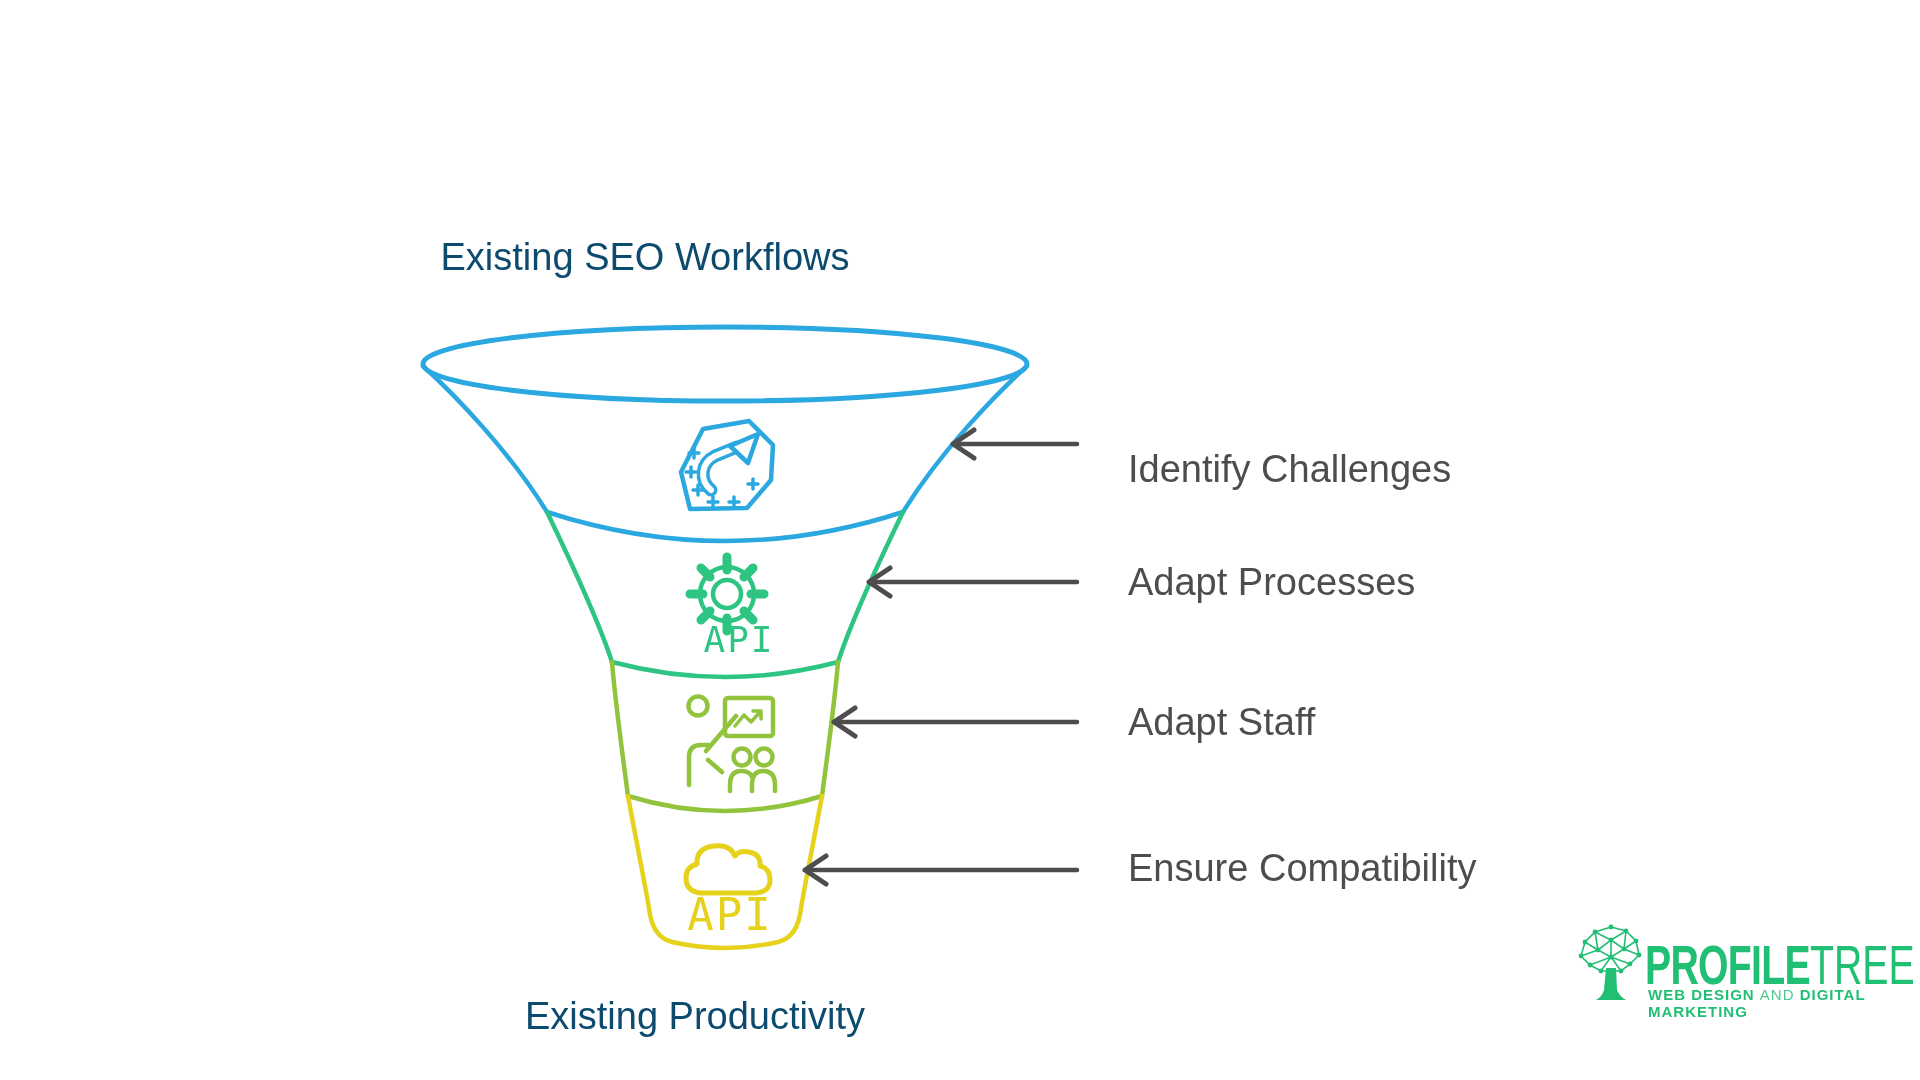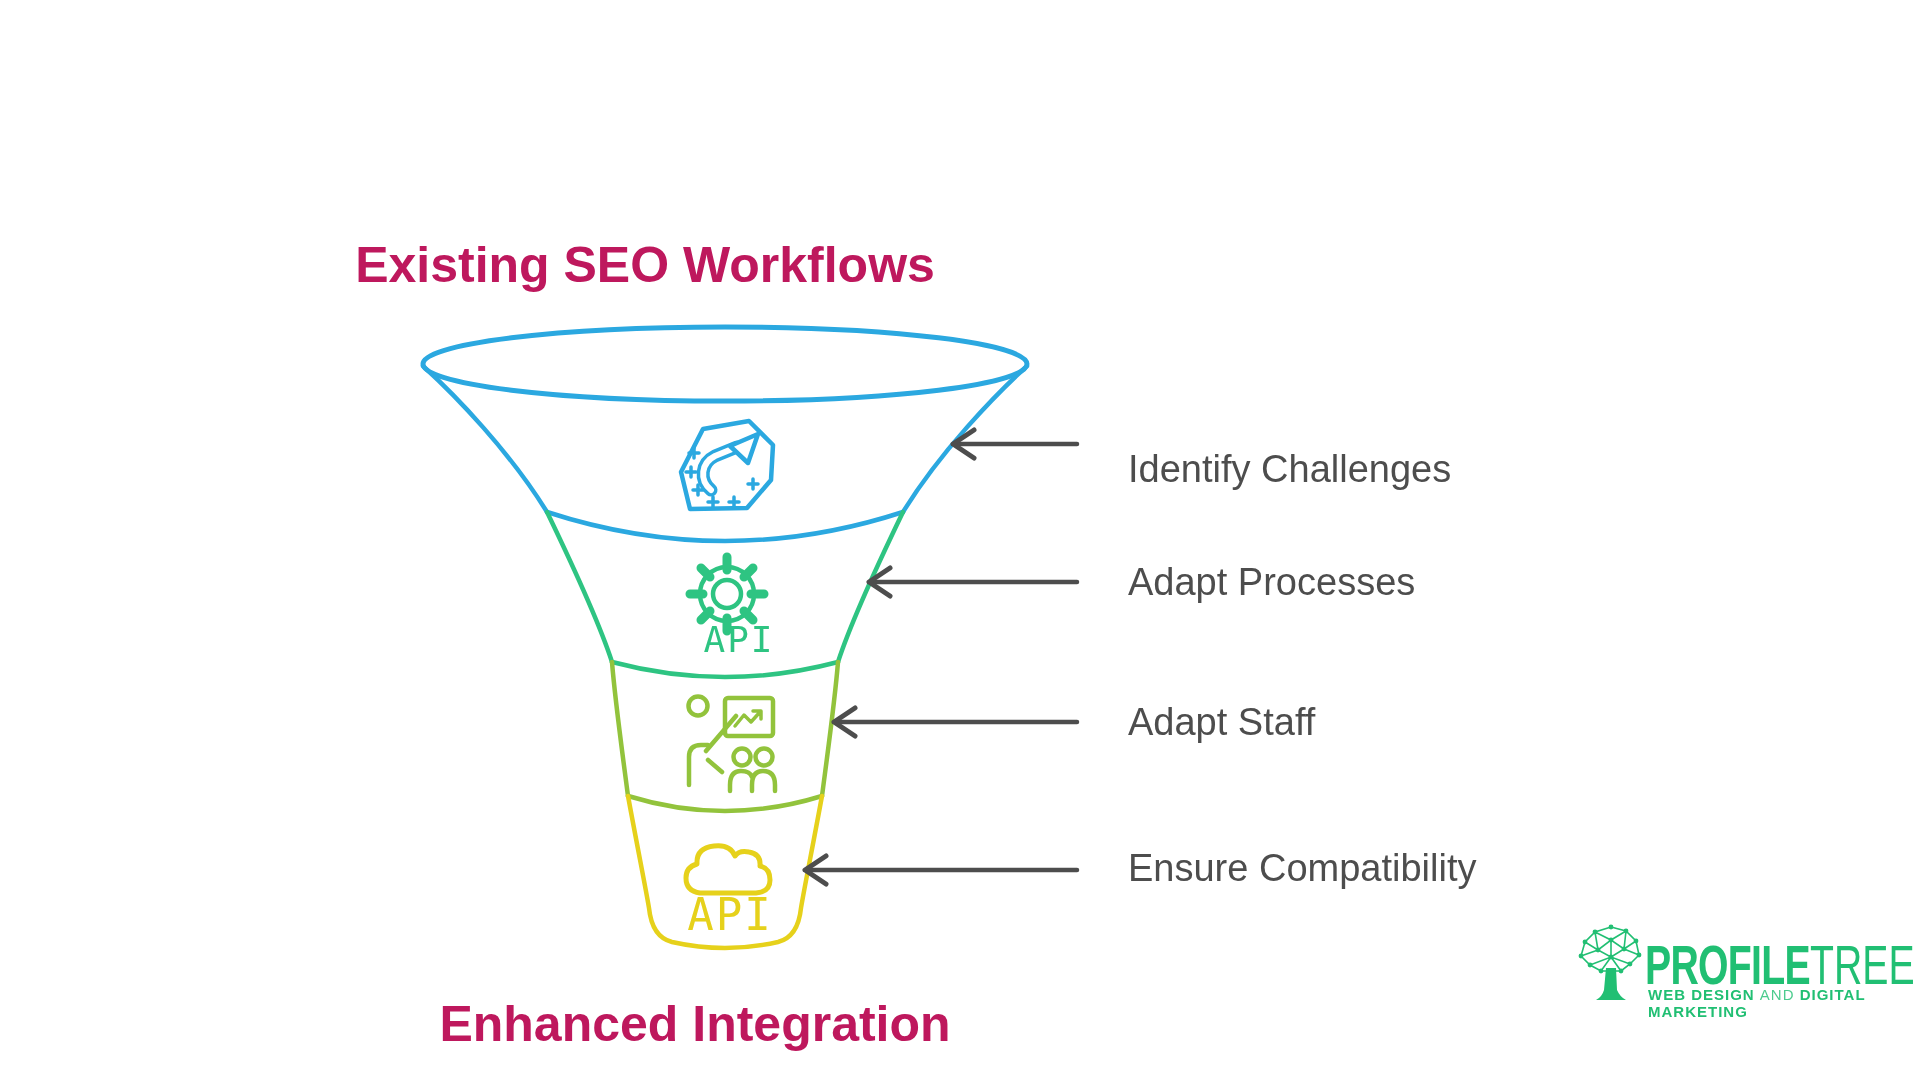--- a/index.html
+++ b/index.html
@@ -1,20 +1,20 @@
 <!DOCTYPE html>
 <html><head>
 <meta charset="utf-8">
 <style>
   html,body{margin:0;padding:0;background:#ffffff;}
   #canvas{position:relative;width:1920px;height:1080px;background:#ffffff;overflow:hidden;
           font-family:"Liberation Sans", sans-serif;}
   .t{position:absolute;white-space:nowrap;color:#4D4D4D;}
   .title{font-size:44px;font-weight:bold;color:#4A4A4A;letter-spacing:.5px;}
-  .big-label{font-size:50px;color:#be185d;transform:translateX(-50%);font-weight:bold;}
+  .big-label{font-size:38px;color:#0c4a6e;transform:translateX(-50%);}
   .stage-label{font-size:38px;color:#4D4D4D;line-height:46px;}
   svg{position:absolute;left:0;top:0;}
   .api-text{font-family:"DejaVu Sans Mono", monospace;letter-spacing:2px;text-anchor:middle;}
   .brand{position:absolute;color:#21BF73;font-size:56px;font-weight:800;line-height:1;
          transform:scaleX(.70);transform-origin:left top;letter-spacing:-1px;}
   .brand .lt{font-weight:400;letter-spacing:0;}
   .tagline{position:absolute;color:#21BF73;font-size:15px;font-weight:bold;letter-spacing:1px;}
   .tagline .lt{font-weight:400;opacity:.8;margin-top:44px;}
 </style>
 </head>
@@ -121,21 +121,21 @@
           <circle cx="23" cy="47" r="2.4"></circle>
           <circle cx="43" cy="47" r="2.4"></circle>
       </g>
       <path stroke="none" d="M28,44 L38,44 L39,66 Q42,73 48,76 L18,76 Q24,73 26,66 Z"></path>
     </g>
   </svg>
 
 
   <div class="t big-label" style="left:645px;top:236px">Existing SEO Workflows</div>
 
-  <div class="t big-label" style="left:695px;top:995px">Enhanced Integration</div>
+  <div class="t big-label" style="left:695px;top:995px">Existing Productivity</div>
 
   <div class="t stage-label" style="left:1128px;top:446px">Identify Challenges</div>
   <div class="t stage-label" style="left:1128px;top:559px">Adapt Processes</div>
   <div class="t stage-label" style="left:1128px;top:699px">Adapt Staff</div>
   <div class="t stage-label" style="left:1128px;top:845px">Ensure Compatibility</div>
 
   <div class="brand" style="left:1645px;top:937px"><span>PROFILE</span><span class="lt">TREE</span></div>
   <div class="tagline" style="left:1648px;top:986px"><span>WEB DESIGN</span> <span class="lt">AND</span> <span>DIGITAL MARKETING</span></div>
 
 </div>

